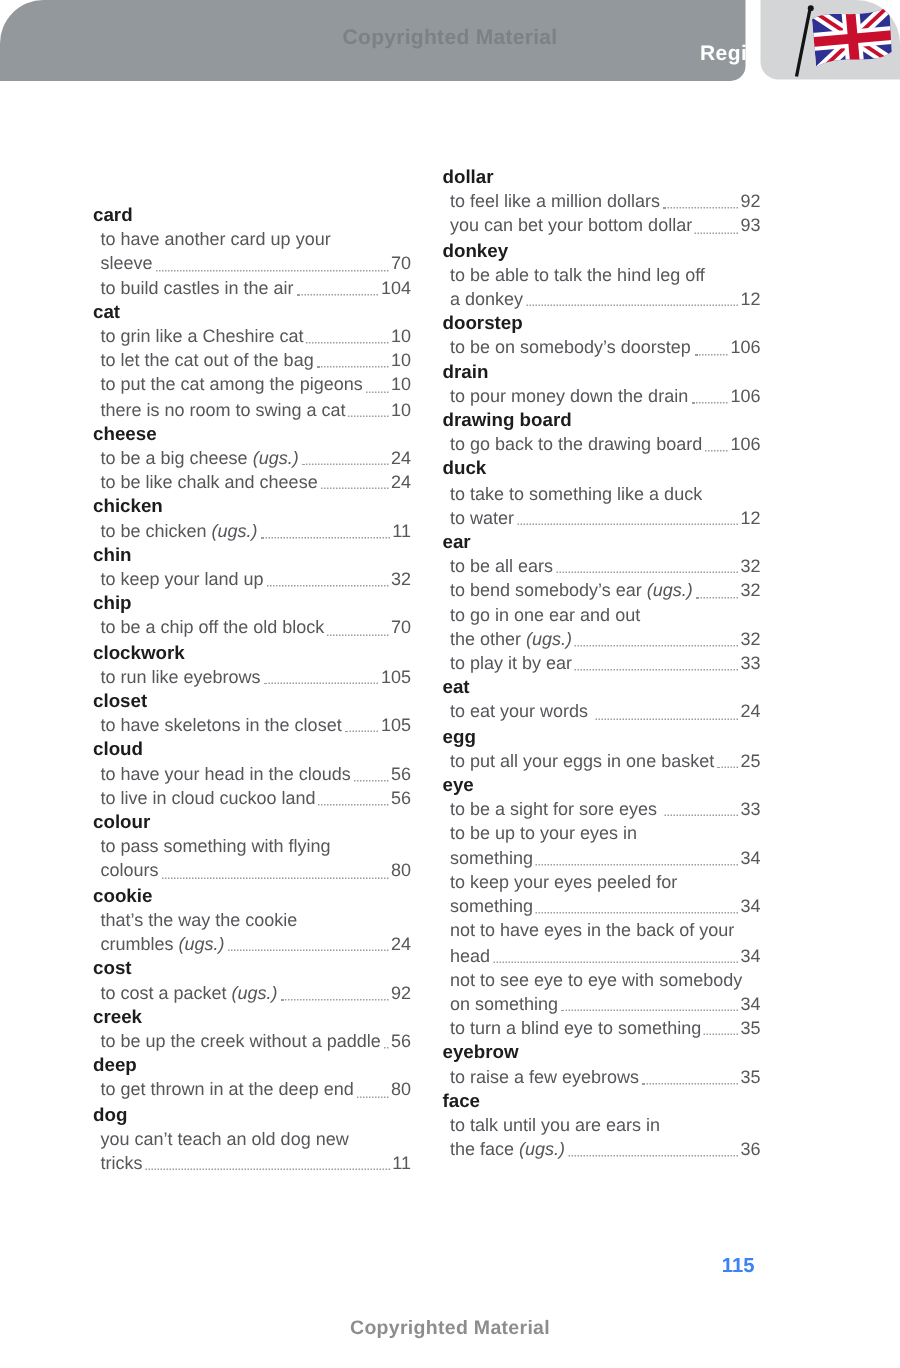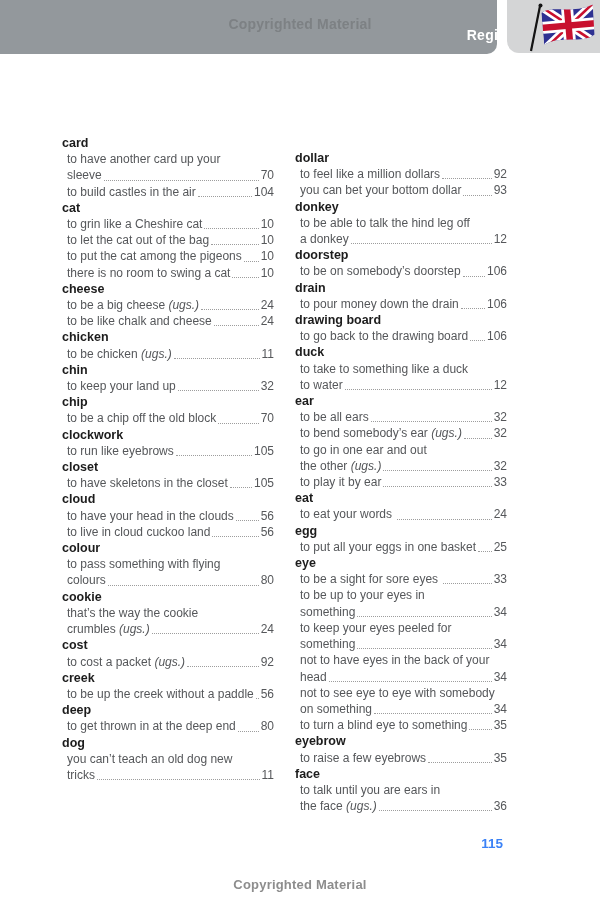--- a/index.html
+++ b/index.html
@@ -1,18 +1,18 @@
 <!DOCTYPE html>
 <html><head>
 <meta charset="utf-8">
 <style>
   html,body { margin:0; padding:0; background:#ffffff; }
   .page {
     position:relative; width:600px; height:912px; background:#ffffff;
-    font-family:"Liberation Sans", sans-serif; overflow:hidden;
+    font-family:"Liberation Sans", sans-serif; overflow:hidden;border-radius:29px;
   }
 
   
   .header-bar {
     position:absolute; left:0; top:0; width:497px; height:54px;
     background:#93989c; border-radius:0 0 10px 0;
   }
   .watermark-top {
     position:absolute; left:0; top:16px; width:600px; text-align:center;
     font-size:14px; font-weight:bold; color:#7d8184; letter-spacing:0.2px;
@@ -25,21 +25,21 @@
     position:absolute; left:507px; top:0; width:93px; height:53px;
     background:#d4d5d6; border-radius:0 0 0 12px;
   }
 
   
   .col {
     position:absolute; top:110px; width:212px;
     font-size:12px; line-height:16.2px; color:#55575a;
   }
   .col-left  { left:62px;margin-top:25px; }
-  .col-right { left:295px;margin-top:40px; }
+  .col-right { left:295px; }
 
   .headword {
     font-weight:bold; color:#1c1c1c; font-size:12.5px;
     white-space:nowrap;
   }
   .entry-line {
     display:flex; align-items:flex-start; padding-left:5px;
   }
   .etext { white-space:pre; }
   .italic { font-style:italic; }

